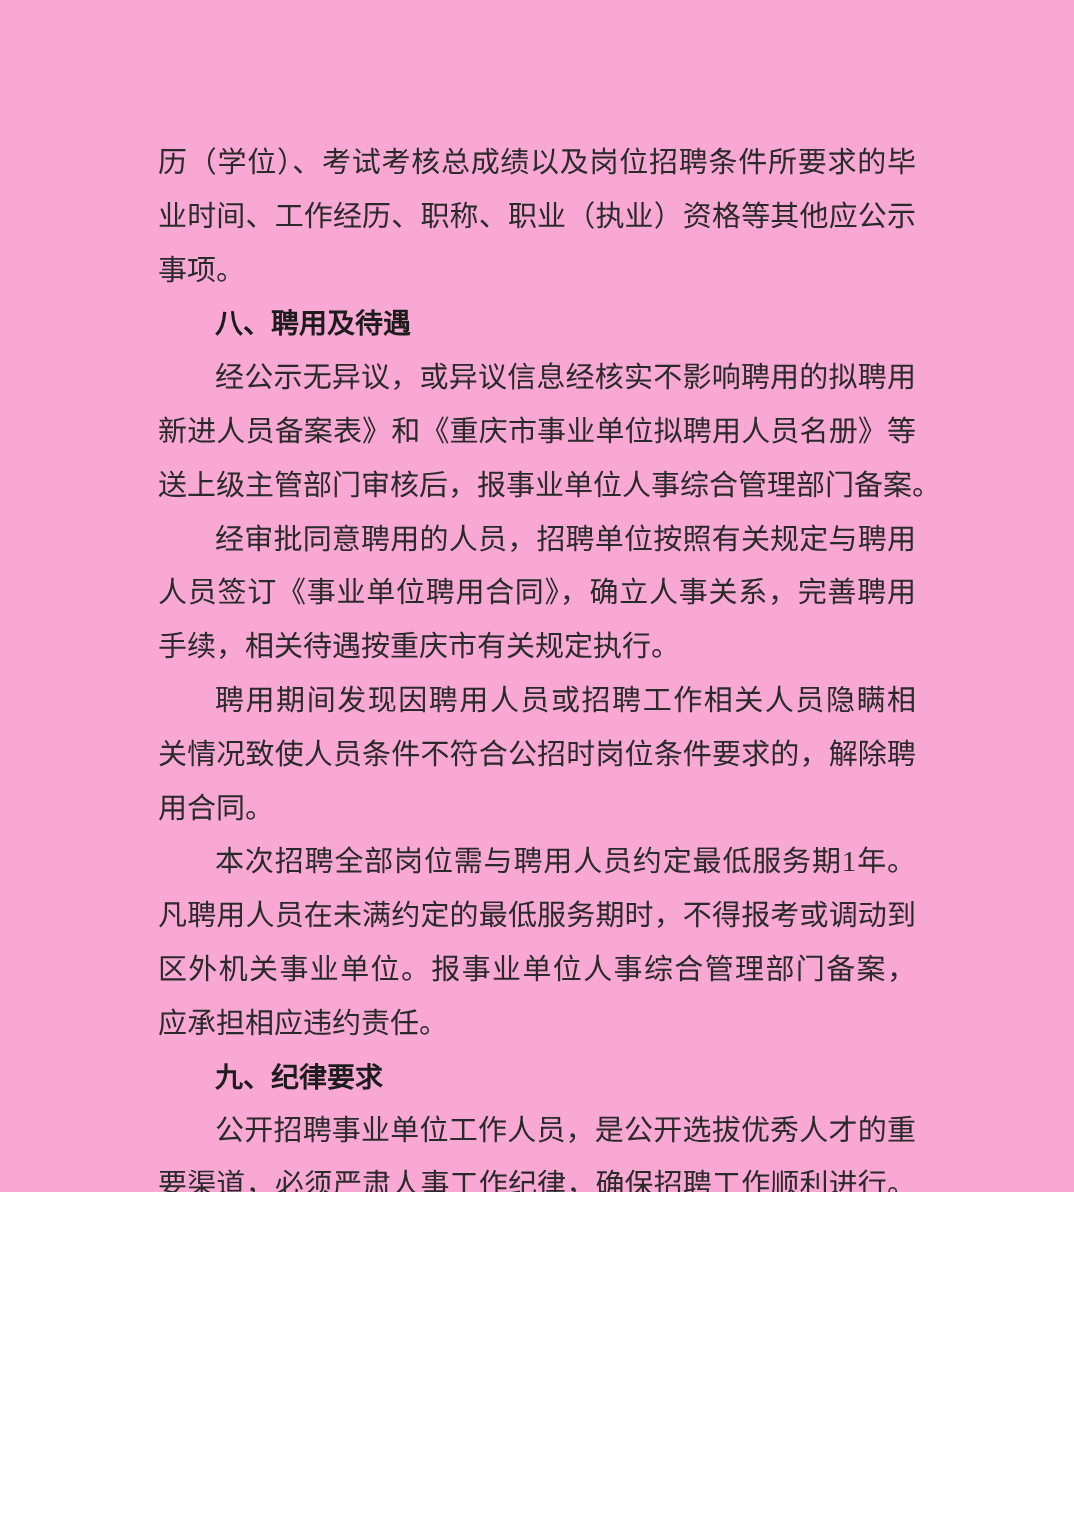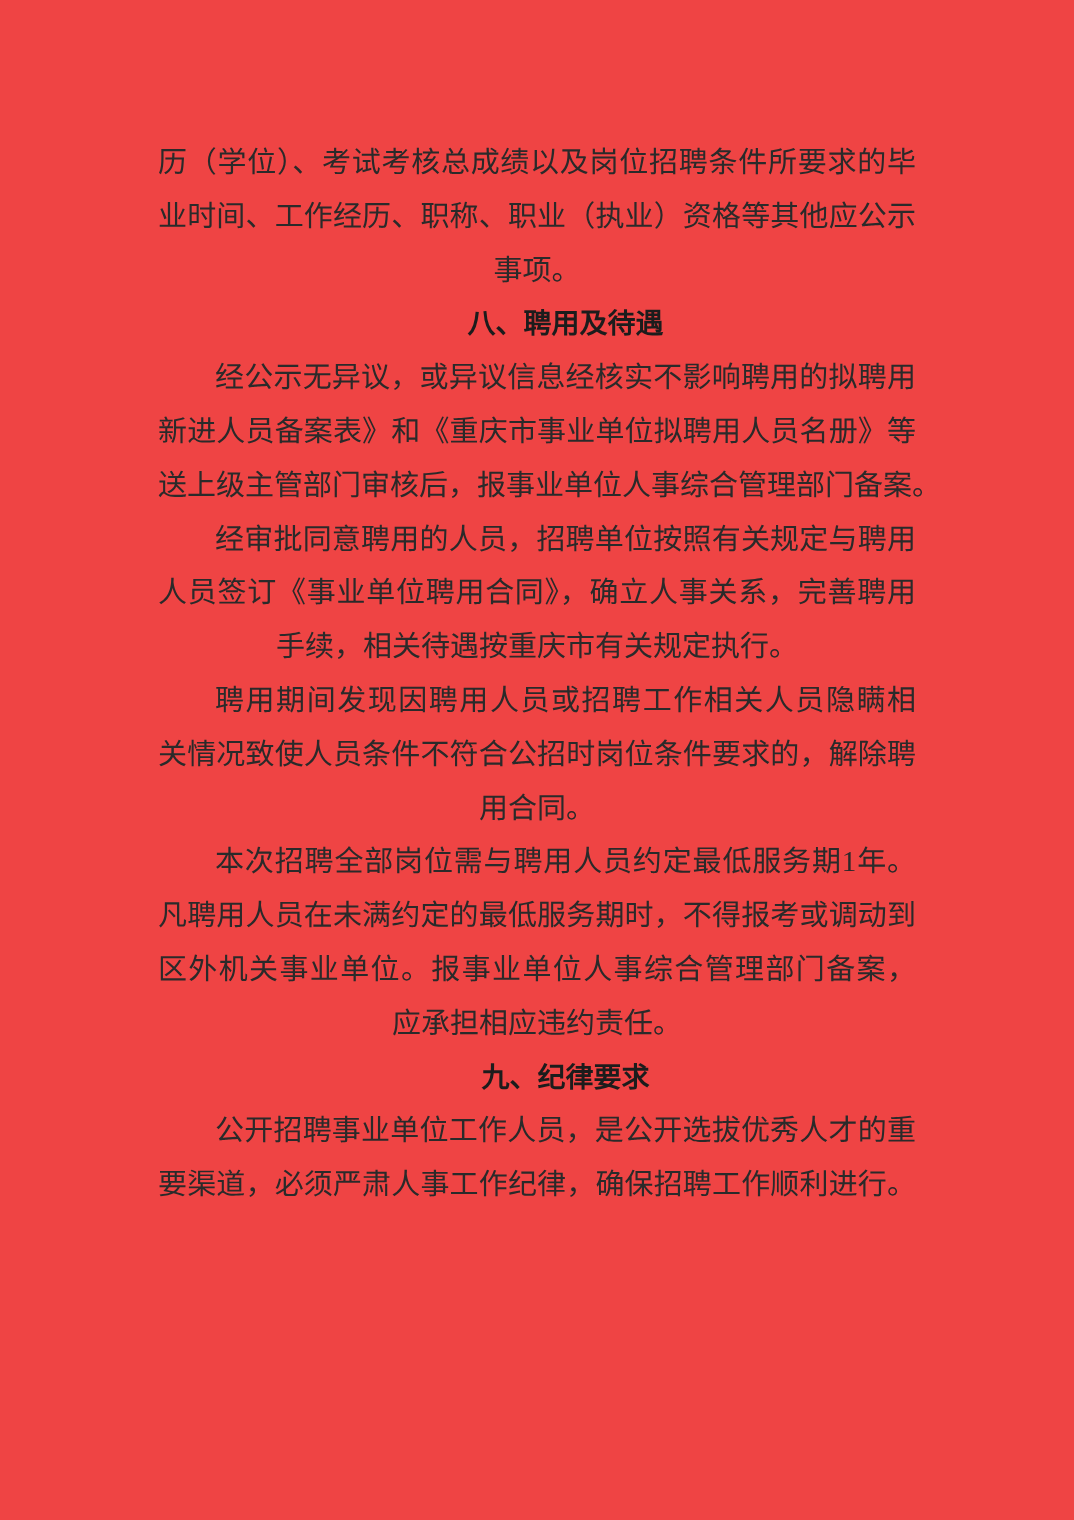--- a/index.html
+++ b/index.html
@@ -3,38 +3,38 @@
 <meta charset="utf-8">
 <style>
   html, body {
     margin: 0;
     padding: 0;
     background: #ffffff;
   }
   .page {
     position: relative;
     width: 1074px;
-    height: 1520px;
-    background: #ef4444;
+    height: 1192px;
+    background: #f9a8d4;
     overflow: hidden;
   }
   .content {
     position: absolute;
     left: 158px;
     top: 136px;
     width: 758px;
   }
   .line {
     height: 53.8px;
     line-height: 53.8px;
     font-size: 29px;
     color: #2a2a2a;
     font-family: "Liberation Serif", "DejaVu Serif", serif;
     white-space: nowrap;
-    text-align: center;
+    text-align: left;
   }
   .line.justify {
     white-space: normal;
     text-align: justify;
     text-align-last: justify;
     text-justify: inter-character;
   }
   .line.indent {
     text-indent: 57px;
   }

